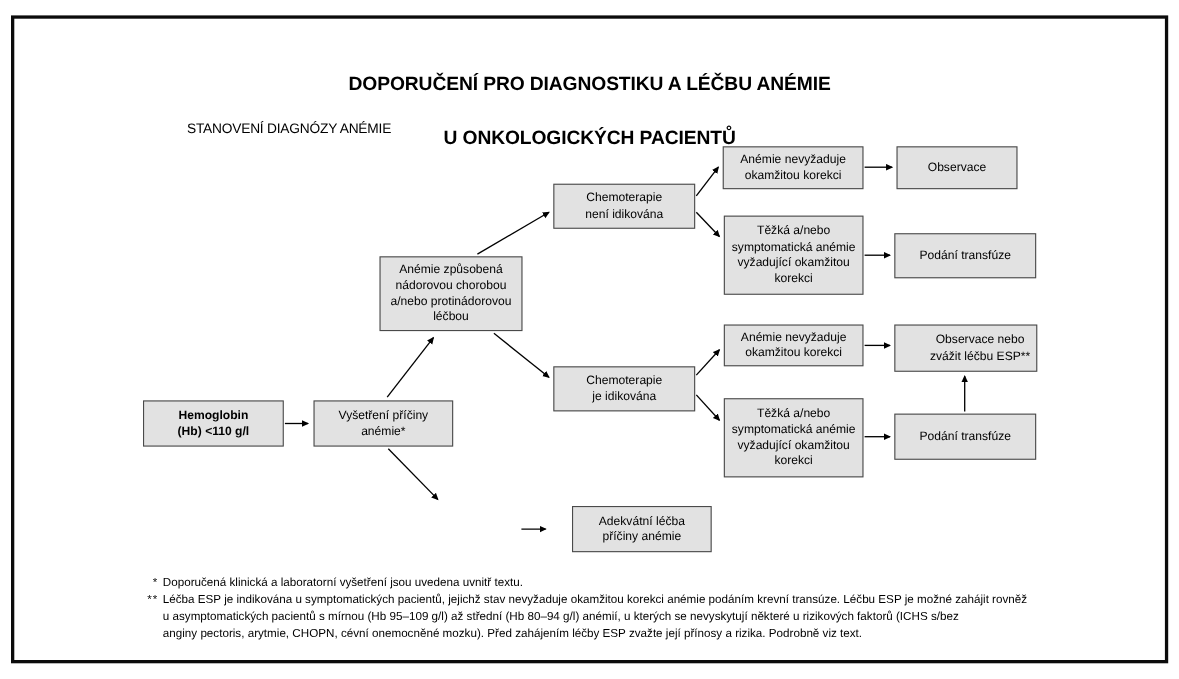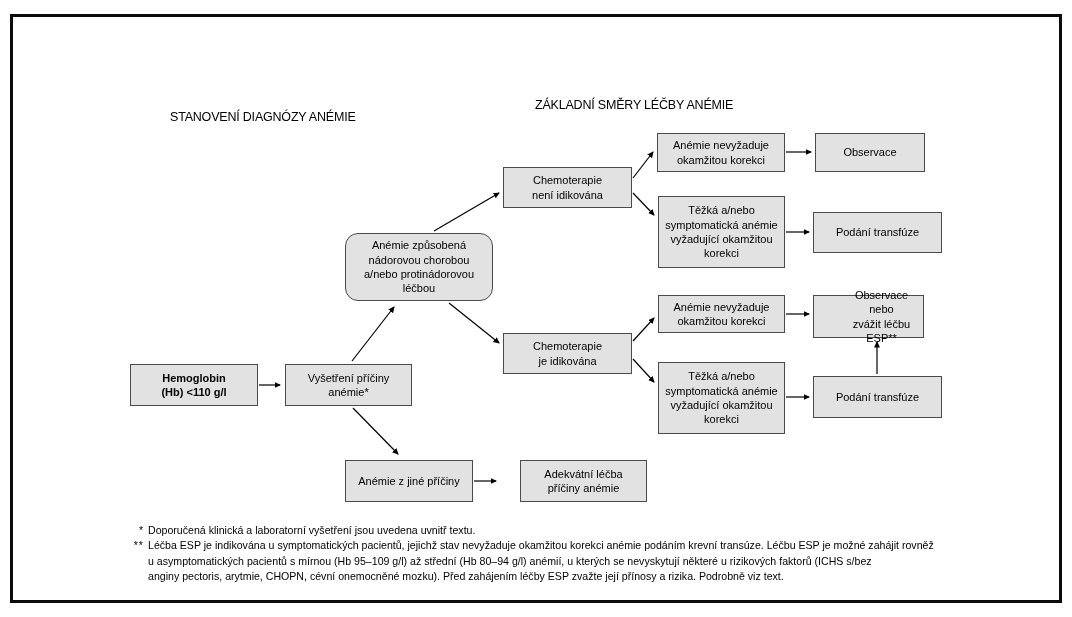--- a/index.html
+++ b/index.html
@@ -73,23 +73,26 @@
     letter-spacing: 1px;
   }
   .footnote-text { flex: 1; white-space: pre-line; }
 </style>
 </head>
 <body>
 
 <div class="stage">
   <div class="frame"></div>
 
+  <div class="title">
+    <span>DOPORUČENÍ PRO DIAGNOSTIKU A LÉČBU ANÉMIE</span><br>
+    <span>U ONKOLOGICKÝCH PACIENTŮ</span>
+  </div>
 
   <div class="section-header sec-left">STANOVENÍ DIAGNÓZY ANÉMIE</div>
-  <div class="section-header sec-right">ZÁKLADNÍ SMĚRY LÉČBY ANÉMIE</div>
 
   <svg class="arrows" width="1072" height="617">
     <defs>
       <marker id="ah" markerWidth="8" markerHeight="8" refX="5.5" refY="3" orient="auto" markerUnits="userSpaceOnUse">
         <path d="M0,0 L6.5,3 L0,6 z" fill="#000000"></path>
       </marker>
     </defs>
     <line x1="259" y1="385" x2="280" y2="385" marker-end="url(#ah)"></line>
     <line x1="352" y1="361" x2="394" y2="307" marker-end="url(#ah)"></line>
     <line x1="434" y1="231" x2="499" y2="193" marker-end="url(#ah)"></line>
@@ -104,46 +107,45 @@
     <line x1="786" y1="397" x2="809" y2="397" marker-end="url(#ah)"></line>
     <line x1="877" y1="374" x2="877" y2="342" marker-end="url(#ah)"></line>
     <line x1="353" y1="408" x2="398" y2="454" marker-end="url(#ah)"></line>
     <line x1="474" y1="481" x2="496" y2="481" marker-end="url(#ah)"></line>
   </svg>
 
   <div class="node" style="left:130px; top:364px; width:128px; height:42px;font-weight:bold;">Hemoglobin
 (Hb) &lt;110 g/l</div>
   <div class="node" style="left:285px; top:364px; width:127px; height:42px;text-align:center;">Vyšetření příčiny
 anémie*</div>
-  <div class="node" style="left:345px; top:233px; width:148px; height:68px;border-radius:13px;">Anémie způsobená
+  <div class="node" style="left:345px; top:233px; width:130px; height:68px;">Anémie způsobená
 nádorovou chorobou
 a/nebo protinádorovou
 léčbou</div>
   <div class="node" style="left:503px; top:167px; width:129px; height:41px;">Chemoterapie
 není idikována</div>
   <div class="node" style="left:657px; top:133px; width:128px; height:39px;">Anémie nevyžaduje
 okamžitou korekci</div>
   <div class="node" style="left:815px; top:133px; width:110px; height:39px;">Observace</div>
   <div class="node" style="left:658px; top:196px; width:127px; height:72px;">Těžká a/nebo
 symptomatická anémie
 vyžadující okamžitou
 korekci</div>
   <div class="node" style="left:813px; top:212px; width:129px; height:41px;">Podání transfúze</div>
   <div class="node" style="left:503px; top:333px; width:129px; height:41px;">Chemoterapie
 je idikována</div>
   <div class="node" style="left:658px; top:295px; width:127px; height:38px;">Anémie nevyžaduje
 okamžitou korekci</div>
-  <div class="node" style="left:813px; top:295px; width:111px; height:43px;padding-left:28px;">Observace nebo
+  <div class="node" style="left:813px; top:295px; width:130px; height:43px;padding-left:28px;">Observace nebo
 zvážit léčbu ESP**</div>
   <div class="node" style="left:658px; top:362px; width:127px; height:72px;">Těžká a/nebo
 symptomatická anémie
 vyžadující okamžitou
 korekci</div>
   <div class="node" style="left:813px; top:376px; width:129px; height:42px;">Podání transfúze</div>
-  <div class="node" style="left:345px; top:460px; width:128px; height:42px;">Anémie z jiné příčiny</div>
   <div class="node" style="left:500px; top:460px; width:127px; height:42px;margin-left:20px;">Adekvátní léčba
 příčiny anémie</div>
 
   <div class="footnotes">
     <div class="footnote-row">
       <div class="footnote-marker">*</div>
       <div class="footnote-text">Doporučená klinická a laboratorní vyšetření jsou uvedena uvnitř textu.</div>
     </div>
     <div class="footnote-row">
       <div class="footnote-marker">**</div>

